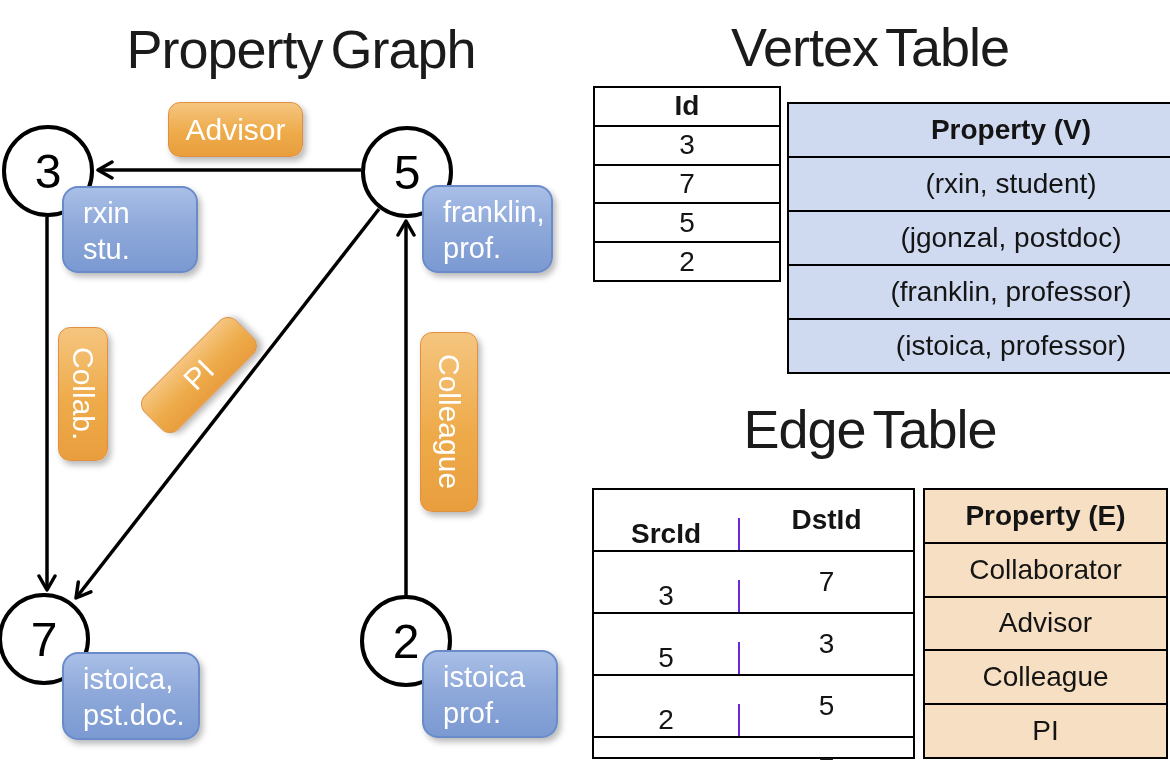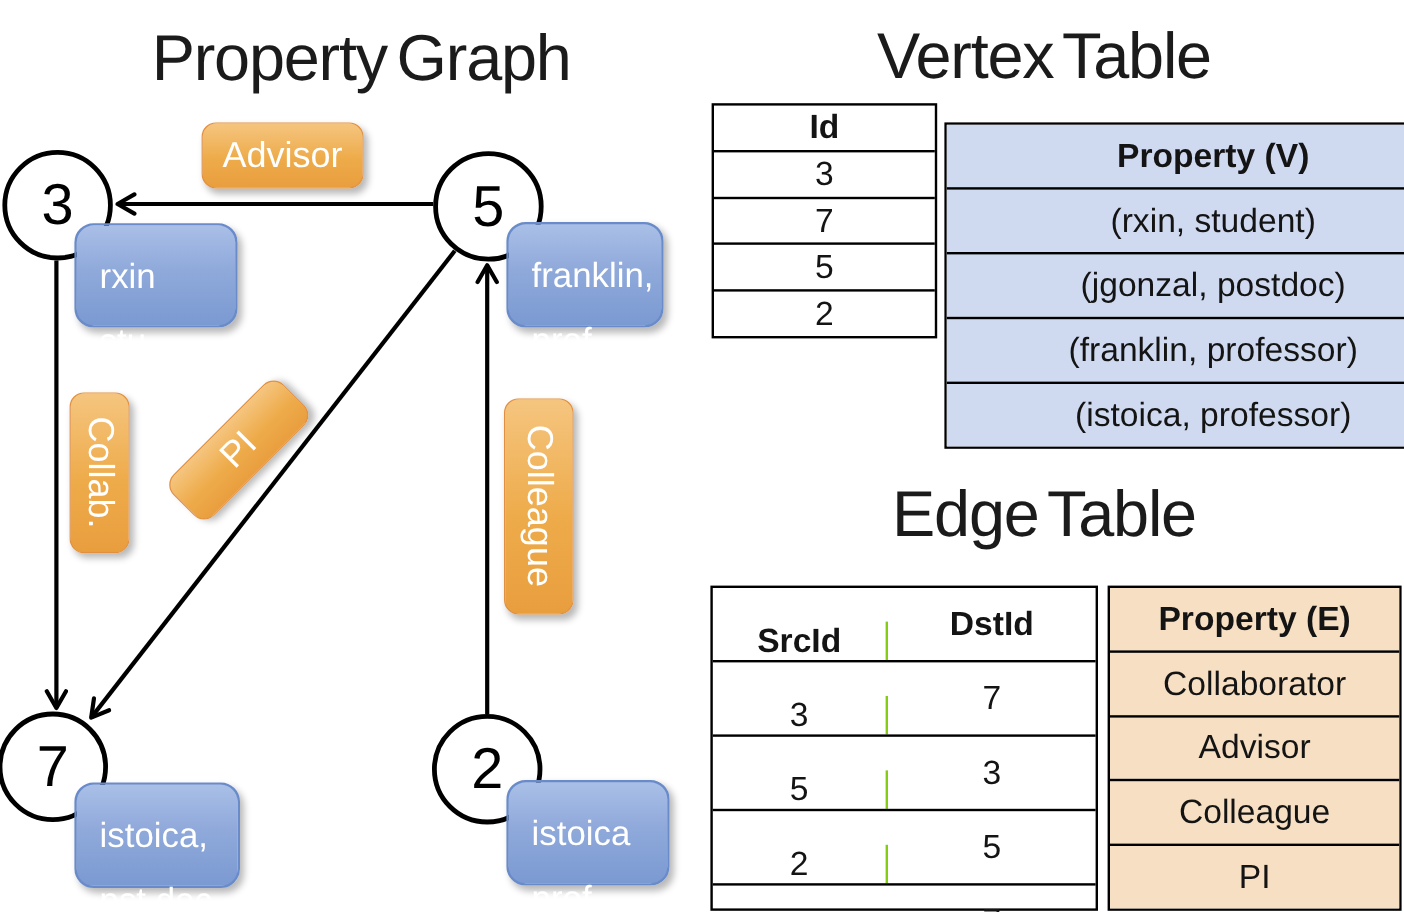--- a/index.html
+++ b/index.html
@@ -12,21 +12,21 @@
   
   .node{position:absolute;width:92px;height:92px;border:4px solid #000;border-radius:50%;
         background:#fff;display:flex;align-items:center;justify-content:center;
         font-size:48px;color:#000;box-sizing:border-box;z-index:1;}
 
   
   .vbox{position:absolute;border-radius:16px;box-sizing:border-box;z-index:2;
         background:linear-gradient(180deg,#a9bfe7 0%,#8fa9da 45%,#7b9ad2 100%);
         border:2px solid #6a8bc9;box-shadow:3px 4px 6px rgba(0,0,0,0.28);
         color:#fff;font-size:29px;line-height:36px;padding:7px 0 0 19px;}
-  .vbox span{display:block;margin-top:18px;}
+  .vbox span{display:block;}
 
   
   .obox{position:absolute;border-radius:12px;box-sizing:border-box;z-index:2;
         background:linear-gradient(180deg,#f5c57f 0%,#eeab4a 55%,#e99e3e 100%);
         border:1px solid #e09040;box-shadow:3px 4px 6px rgba(0,0,0,0.28);
         color:#fff;display:flex;align-items:center;justify-content:center;font-size:30px;}
   .vtext{writing-mode:vertical-rl;}
   .pi-rot{transform:rotate(-45deg);}
 
   svg.edges{position:absolute;left:0;top:0;z-index:3;pointer-events:none;}
@@ -37,21 +37,21 @@
   .panel .row{flex:1;display:flex;align-items:center;justify-content:center;
               font-size:28px;color:#141414;}
   .panel .row + .row{border-top:2px solid #000;}
   .hdr{font-weight:bold;}
   .bluefill{background:#cfdaf0;}
   .tanfill{background:#f6dfc3;}
   .row2{flex:1;display:flex;}
   .row2 + .row2{border-top:2px solid #000;}
   .row2 .cell{display:flex;align-items:center;justify-content:center;
               font-size:28px;color:#141414;}
-  .row2 .c1{width:144px;border-right:2px solid #84cc16;margin-top:28px;}
+  .row2 .c1{width:144px;border-right:2px solid #6d28d9;margin-top:28px;}
   .row2 .c2{flex:1;}
 </style>
 </head>
 <body>
 
 <div class="stage">
 
   <div class="title" style="left:56px;top:18px;width:490px;">Property Graph</div>
   <div class="title" style="left:586px;top:16px;width:568px;">Vertex Table</div>
   <div class="title" style="left:586px;top:398px;width:568px;">Edge Table</div>

